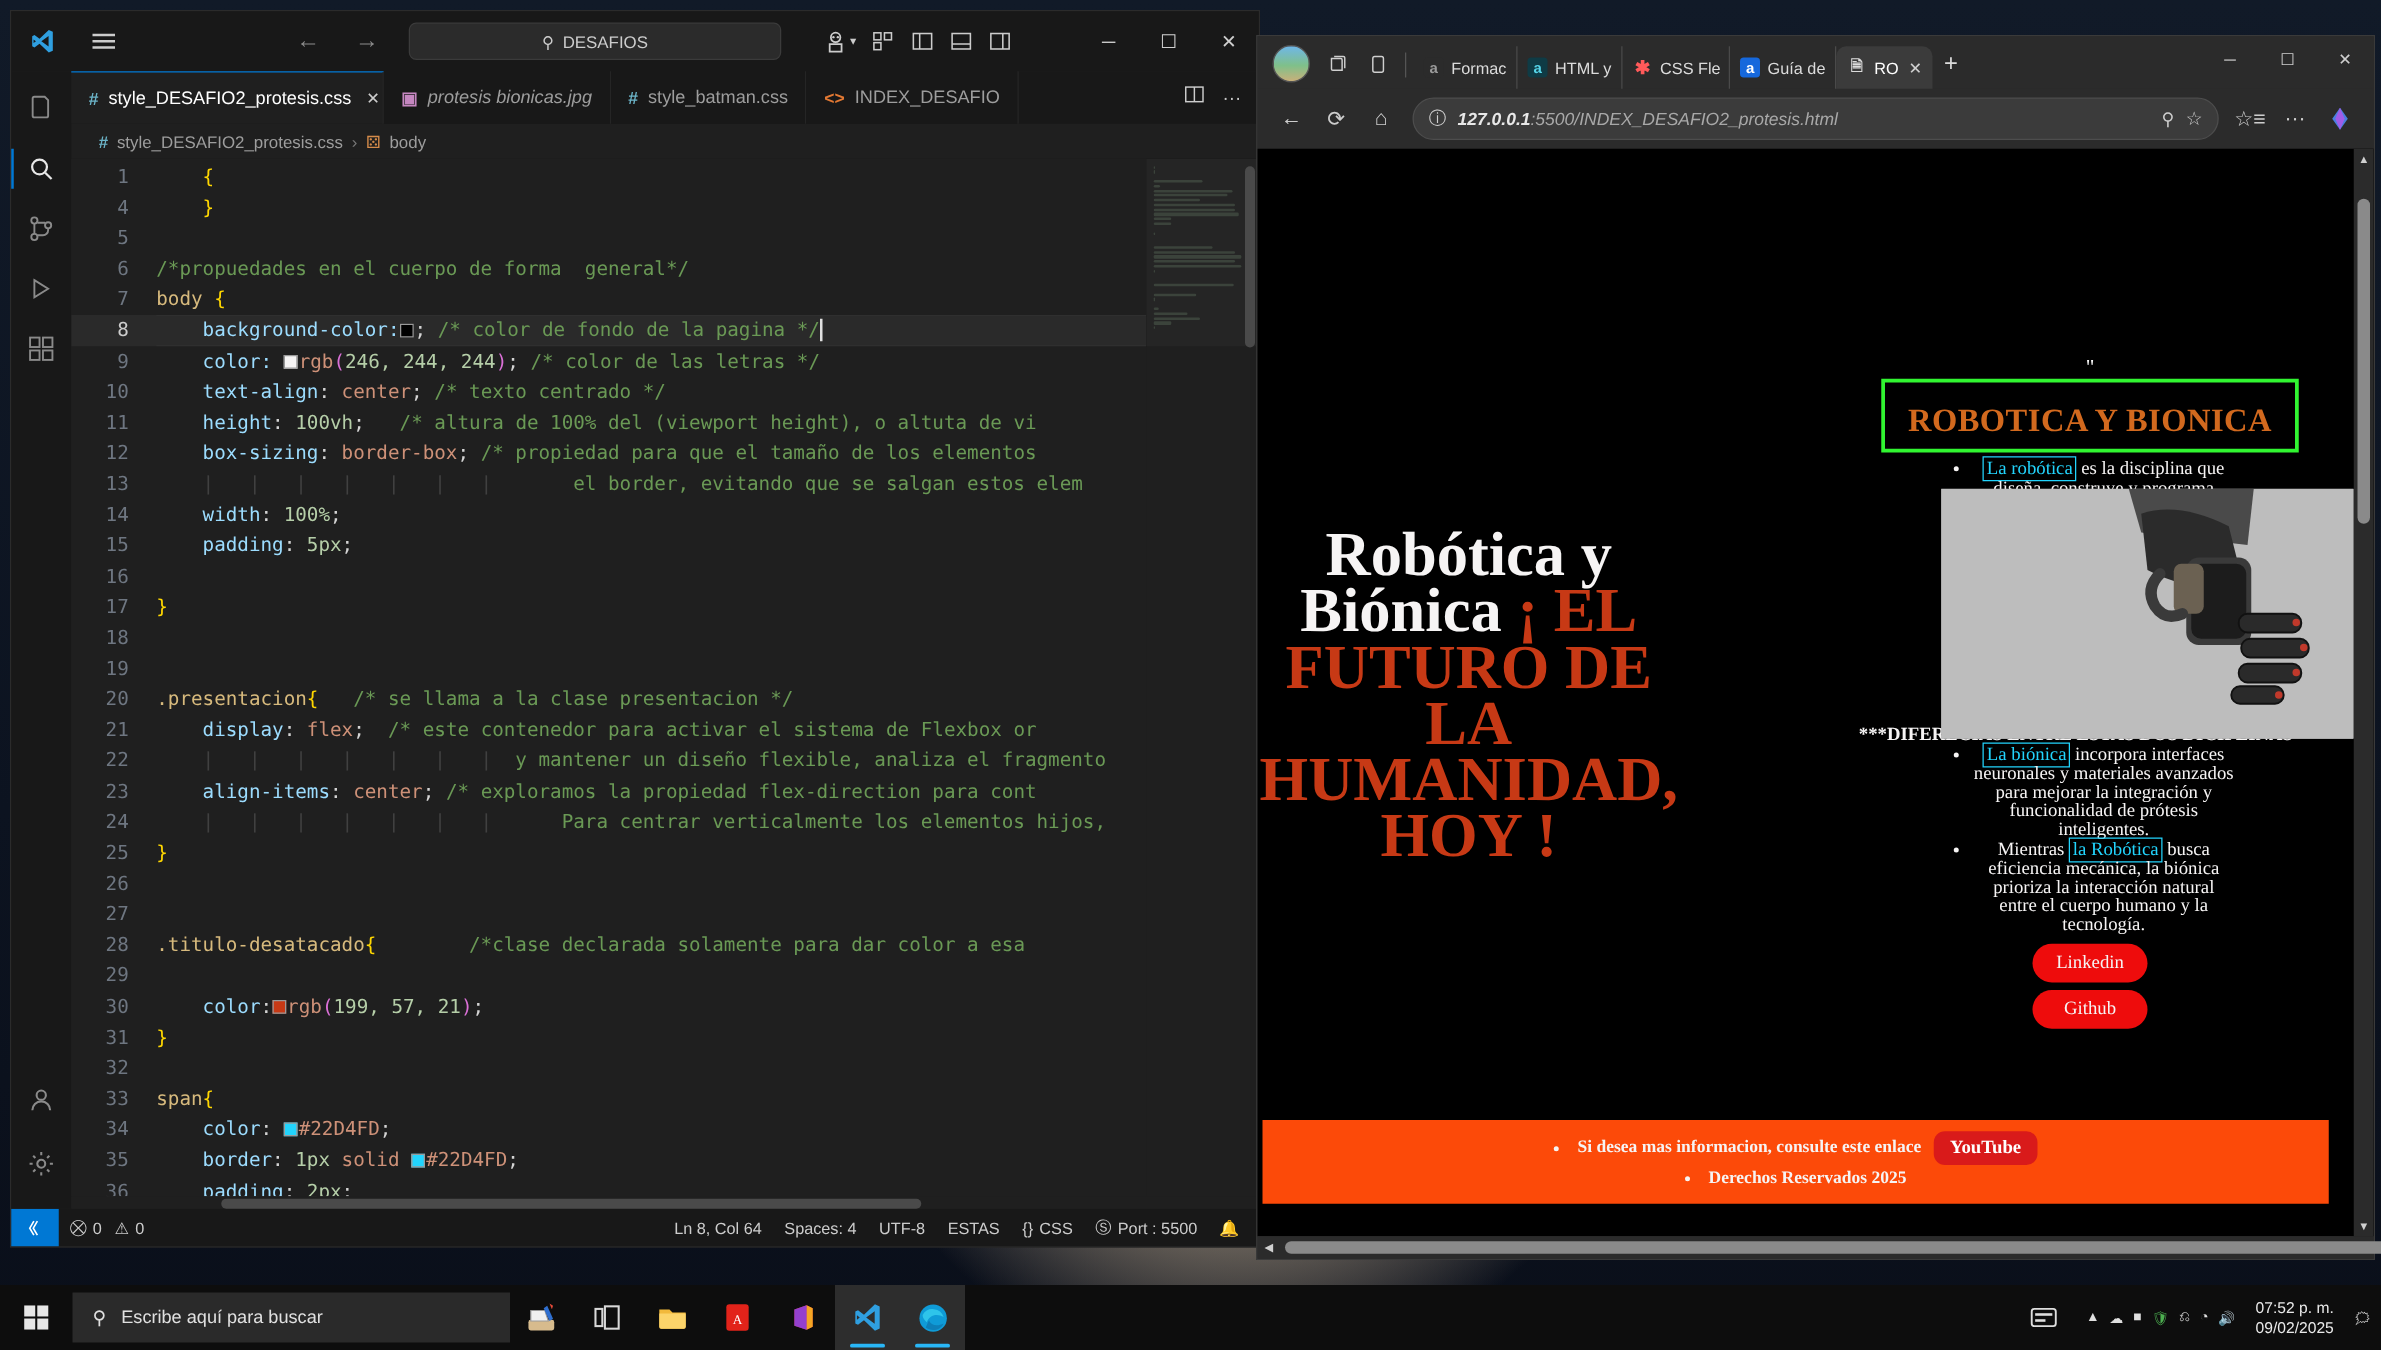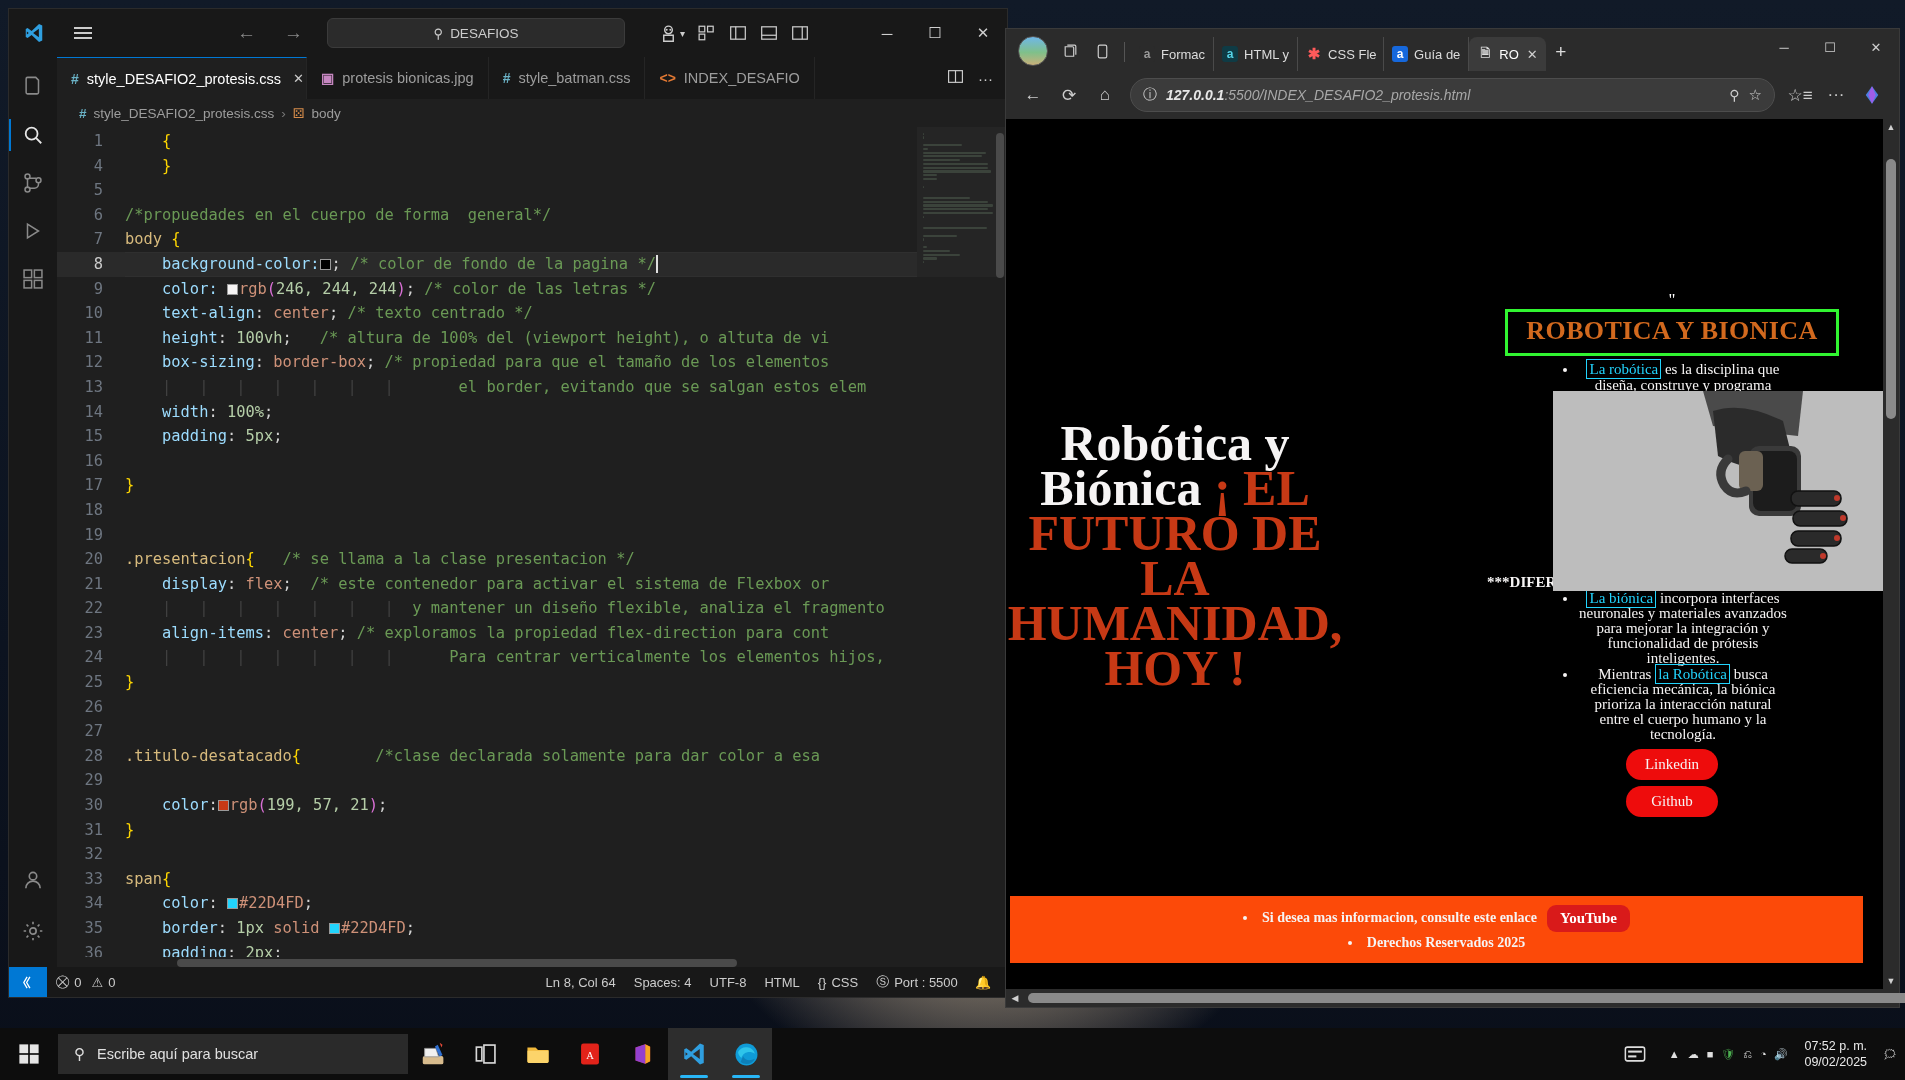--- a/index.html
+++ b/index.html
@@ -38,21 +38,21 @@
   .ab-item.active:before { content:""; position:absolute; left:0; top:8px; bottom:8px; width:2px; background:#0078d4; }
   .ab-bottom { margin-top:auto; padding-bottom:6px; }
 
   .editor-col { flex:1; display:flex; flex-direction:column; min-width:0; background:#1f1f1f; }
   .tabs { height:42px; background:#181818; display:flex; align-items:stretch; flex:none; position:relative; }
   .tab { display:flex; align-items:center; gap:8px; padding:0 14px; font-size:14.5px; color:#9d9d9d;
          background:#181818; border-right:1px solid #252525; white-space:nowrap; cursor:pointer; max-width:250px; }
   .tab.active { background:#1f1f1f; color:#ffffff; border-top:1px solid #0078d4; position:relative; }
   .tab .ico { font-size:14px; font-weight:bold; }
   .tab .close { color:#cccccc; font-size:13px; margin-left:4px; }
-  .tab.italic span.lbl { }
+  .tab.italic span.lbl { font-style:italic; }
   .tabs-right { margin-left:auto; display:flex; align-items:center; gap:14px; padding:0 14px; color:#cccccc; }
 
   .breadcrumb { height:28px; display:flex; align-items:center; gap:7px; padding-left:22px; font-size:13.5px; color:#9d9d9d; background:#1f1f1f; flex:none;}
   .bc-hash { color:#6bb3c7; font-weight:bold; }
   .bc-sep { color:#777; }
   .bc-sym { color:#d58b4a; }
 
   .code-area { flex:1; position:relative; overflow:hidden; background:#1f1f1f; display:flex; }
   .gutter-code { flex:1; overflow:hidden; position:relative; }
   pre.code { font-family:"DejaVu Sans Mono", monospace; font-size:15.4px; line-height:24.6px; color:#cccccc;
@@ -125,21 +125,21 @@
   .brh-arrow { width:18px; text-align:center; color:#d0d0d0; font-size:9px; }
 
   
   .presentacion { display:flex; align-items:center; height:100%; padding:4px 4px 0; }
   .col-left { width:330px; flex:none; display:flex; align-items:center; justify-content:center; }
   .titulo-principal { font-family:"Liberation Serif", serif; font-size:50px; font-weight:bold; line-height:45px; color:#f6f4f4; text-align:center; }
   .titulo-desatacado { color:#c73915; }
   .col-mid { width:125px; flex:none; }
   .col-right { flex:1; display:flex; flex-direction:column; align-items:center; padding-top:0px; }
   .quote-mark { color:#fff; font-family:"Liberation Serif", serif; font-size:17px; line-height:10px; margin-bottom:4px;}
-  .titulo-box { border:3px solid #31f531; padding:4px 18px 8px; margin-bottom:6px; }
+  .titulo-box { border:3px solid #31f531; padding:16px 18px 8px; margin-bottom:6px; }
   .titulo-box h1 { font-family:"Liberation Serif", serif; font-size:26px; line-height:29px; color:#d2691e; letter-spacing:.4px; text-align:center;}
   ul.lista { list-style:disc; padding-left:22px; max-width:232px; }
   ul.lista li { font-family:"Liberation Serif", serif; font-size:15px; line-height:15.2px; color:#f6f4f4; text-align:center; margin-bottom:0; }
   ul.lista li span.hl { color:#22D4FD; border:1px solid #22D4FD; padding:1px 2px; }
   .aplicaciones { font-family:"Liberation Serif", serif; font-size:15px; line-height:15.2px; font-weight:bold; color:#f6f4f4; text-align:center;}
   .btn-red { display:block; width:92px; margin:6px auto 0; background:#ee0c0c; color:#f6f4f4; border:none; border-radius:16px;
              font-family:"Liberation Serif", serif; font-size:15px; padding:7px 0; text-align:center; cursor:pointer;}
   .hand-img { position:absolute; right:0; top:272px; width:330px; height:200px; background:#b9b9b9; overflow:hidden;}
   .hand-svg { display:block; width:100%; height:100%; }
   footer.pie { position:absolute; left:4px; right:20px; bottom:26px; background:#fc4a09; padding:6px 0 9px; }
@@ -374,21 +374,21 @@
       <div class="sb-item">
         <span>⛒</span>
         <span>0</span>
         <span style="margin-left:5px">⚠</span>
         <span>0</span>
       </div>
       <div class="sb-right">
         <div class="sb-item">Ln 8, Col 64</div>
         <div class="sb-item">Spaces: 4</div>
         <div class="sb-item">UTF-8</div>
-        <div class="sb-item">HTML</div>
+        <div class="sb-item">ESTAS</div>
         <div class="sb-item">
             <span>{}</span>
             <span>CSS</span>
           </div>
         <div class="sb-item">
             <span>Ⓢ</span>
             <span>Port : 5500</span>
           </div>
         <div class="sb-item">🔔</div>
       </div>

